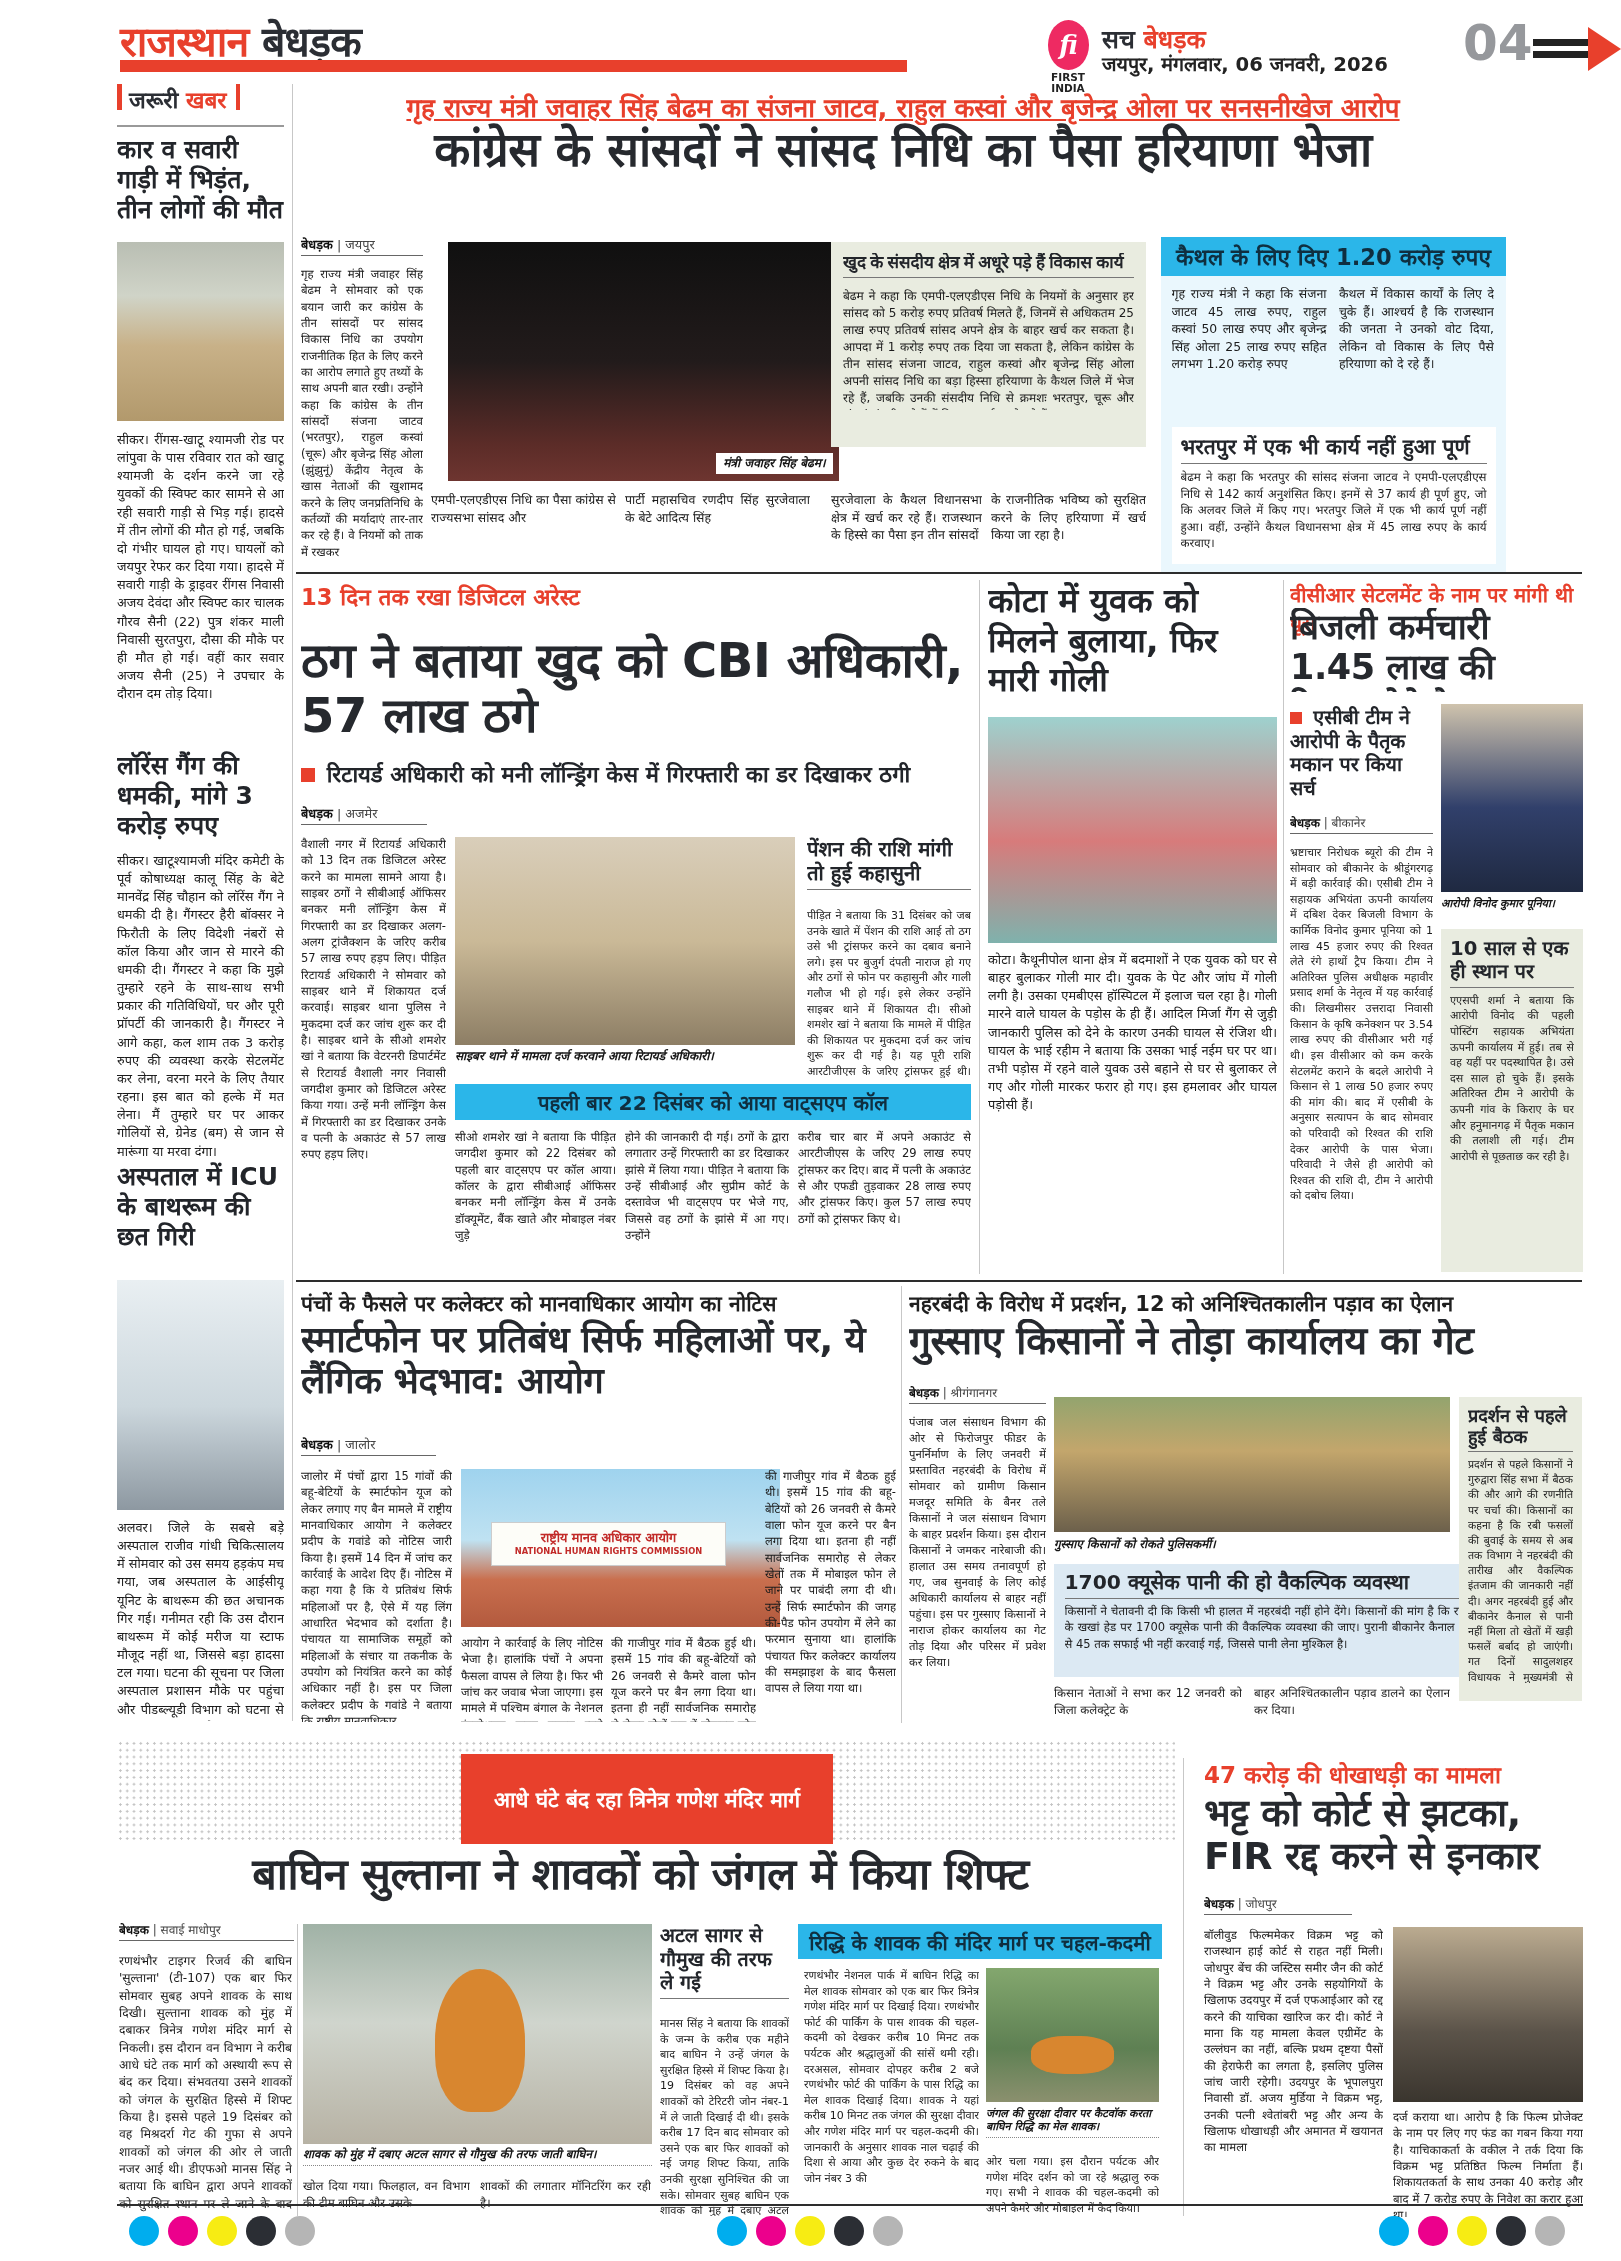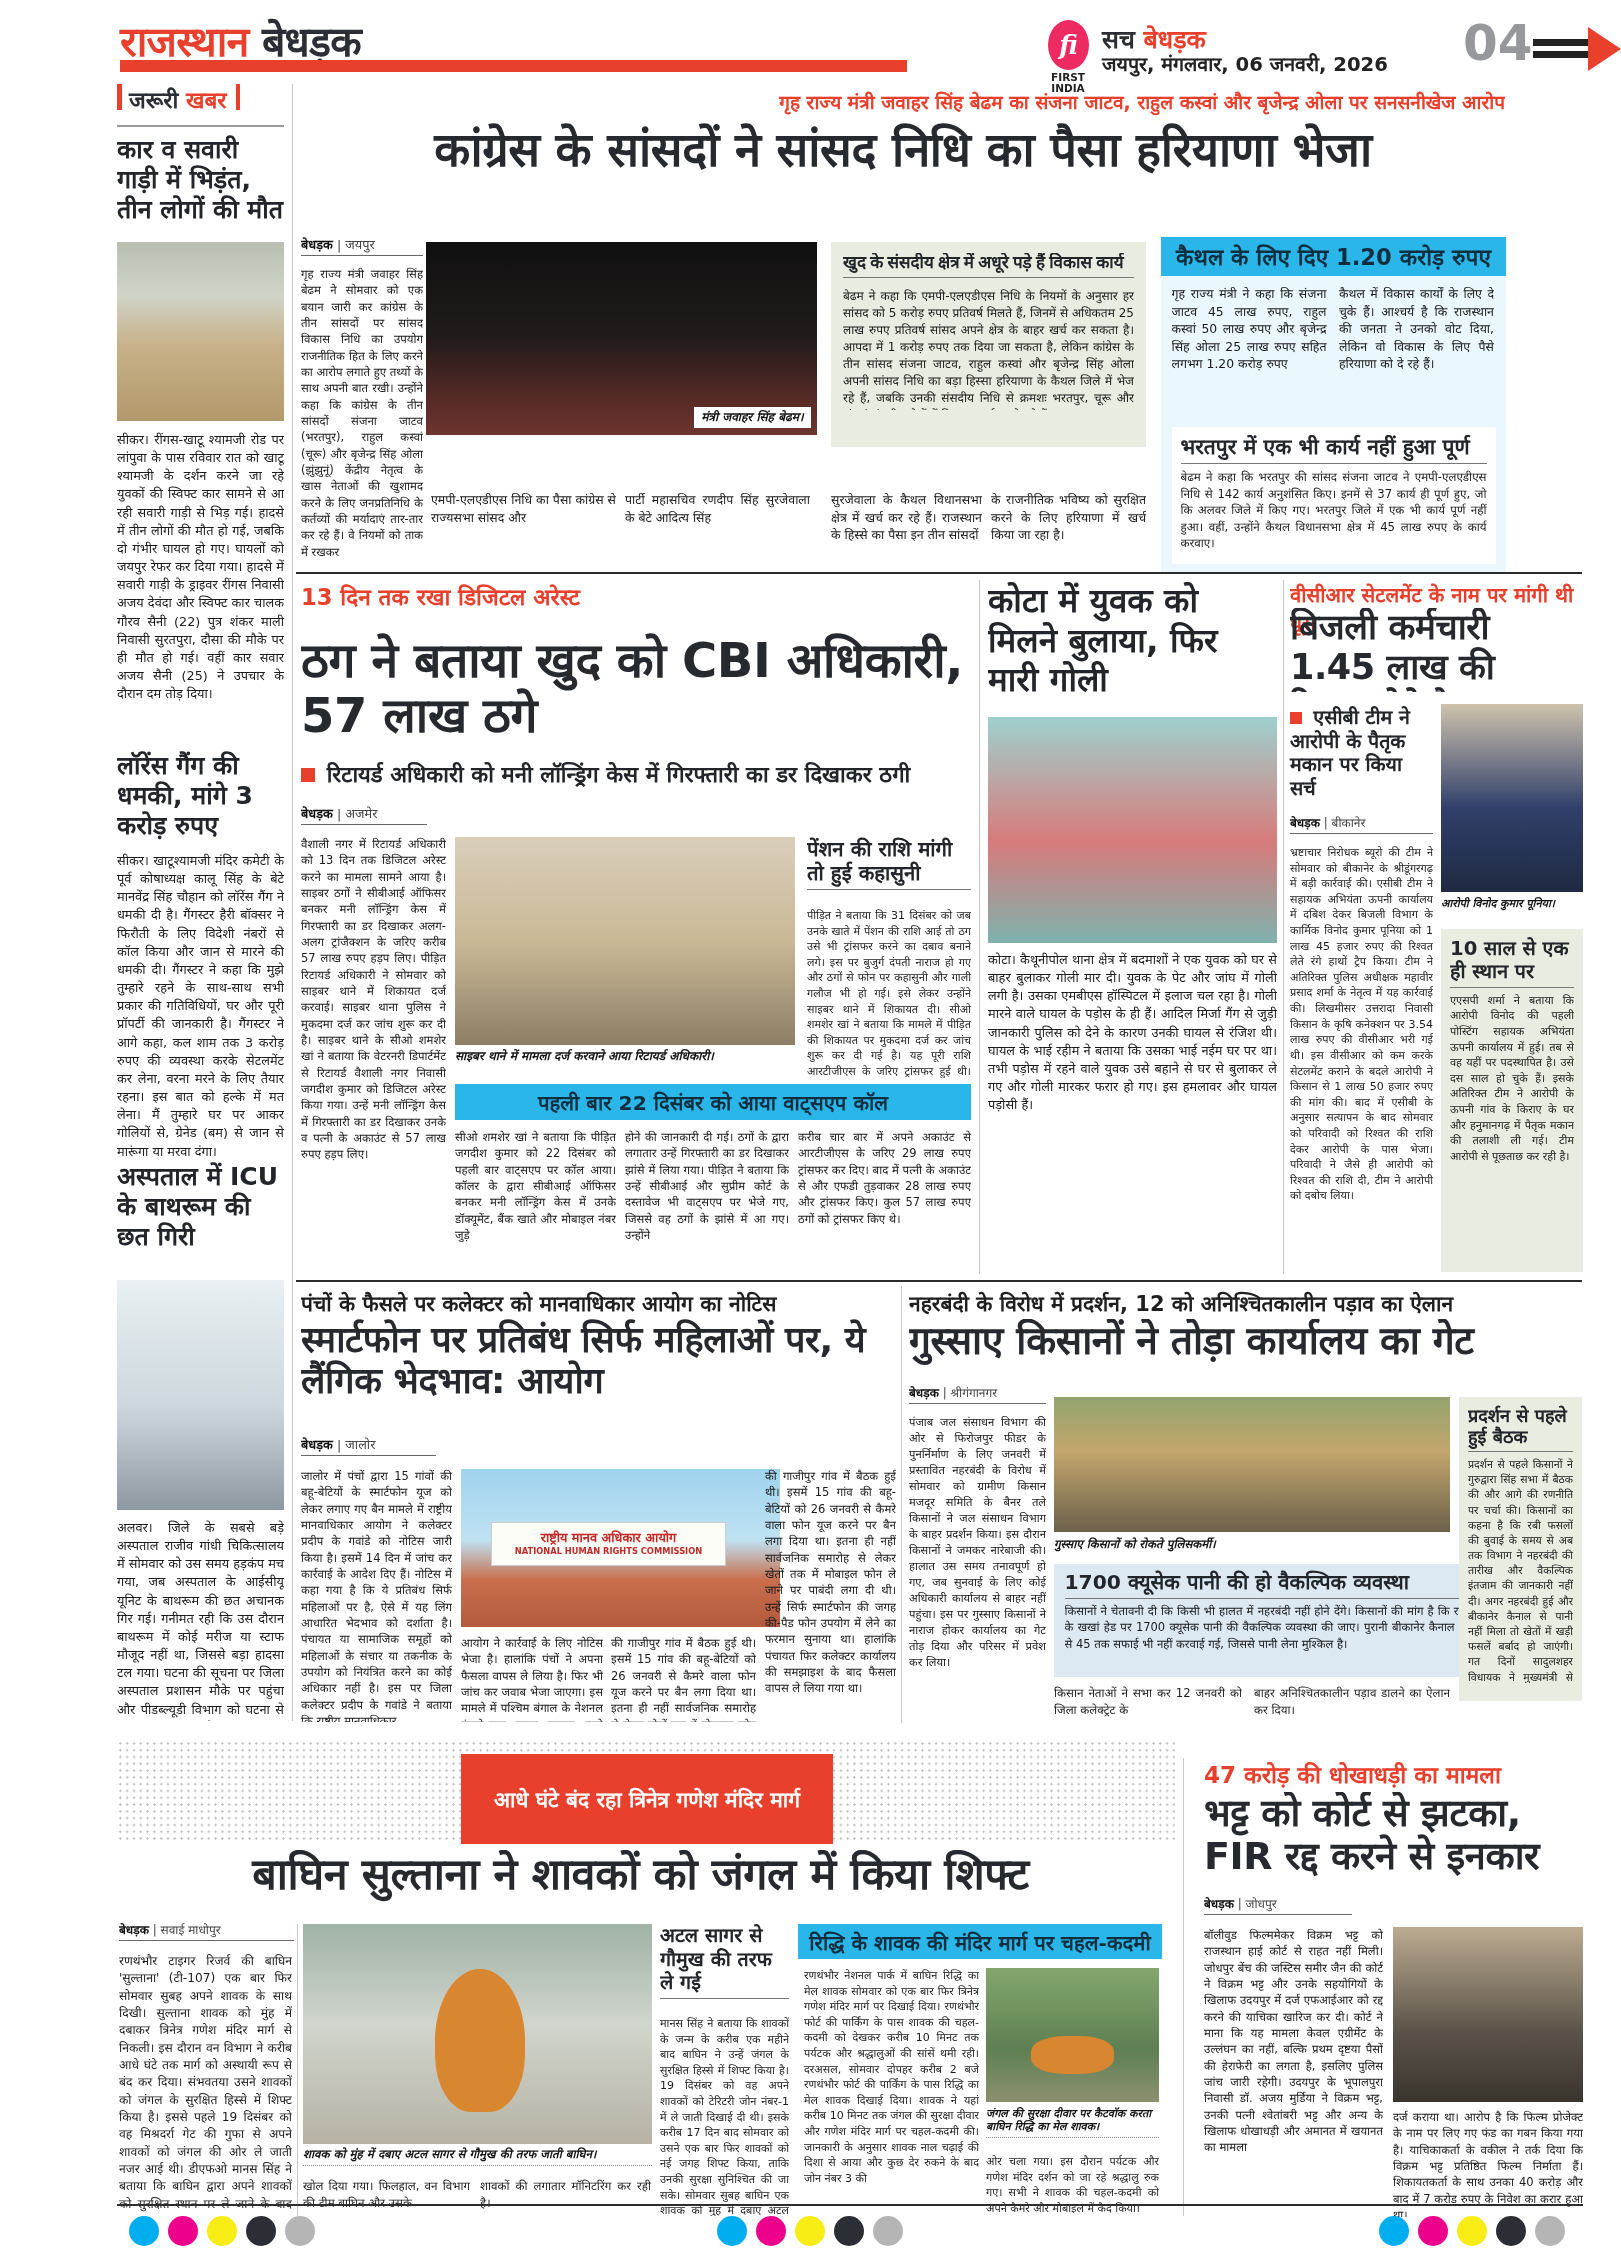--- a/index.html
+++ b/index.html
@@ -82,30 +82,30 @@
 
   <div class="abs btitle" style="left:117px;top:751px;width:167px;height:95px;font-size:25px;">लॉरेंस गैंग की धमकी, मांगे 3 करोड़ रुपए</div>
   <div class="abs jtx" style="left:117px;top:852px;width:167px;height:304px;font-size:12.8px;">सीकर। खाटूश्यामजी मंदिर कमेटी के पूर्व कोषाध्यक्ष कालू सिंह के बेटे मानवेंद्र सिंह चौहान को लॉरेंस गैंग ने धमकी दी है। गैंगस्टर हैरी बॉक्सर ने फिरौती के लिए विदेशी नंबरों से कॉल किया और जान से मारने की धमकी दी। गैंगस्टर ने कहा कि मुझे तुम्हारे रहने के साथ-साथ सभी प्रकार की गतिविधियों, घर और पूरी प्रॉपर्टी की जानकारी है। गैंगस्टर ने आगे कहा, कल शाम तक 3 करोड़ रुपए की व्यवस्था करके सेटलमेंट कर लेना, वरना मरने के लिए तैयार रहना। इस बात को हल्के में मत लेना। मैं तुम्हारे घर पर आकर गोलियों से, ग्रेनेड (बम) से जान से मारूंगा या मरवा दूंगा।</div>
 
   <div class="abs btitle" style="left:117px;top:1162px;width:167px;height:105px;font-size:25px;">अस्पताल में ICU के बाथरूम की छत गिरी</div>
   <div class="abs ph ph-icu" style="left:117px;top:1280px;width:167px;height:230px;"></div>
   <div class="abs jtx" style="left:117px;top:1519px;width:167px;height:202px;font-size:12.8px;">अलवर। जिले के सबसे बड़े अस्पताल राजीव गांधी चिकित्सालय में सोमवार को उस समय हड़कंप मच गया, जब अस्पताल के आईसीयू यूनिट के बाथरूम की छत अचानक गिर गई। गनीमत रही कि उस दौरान बाथरूम में कोई मरीज या स्टाफ मौजूद नहीं था, जिससे बड़ा हादसा टल गया। घटना की सूचना पर जिला अस्पताल प्रशासन मौके पर पहुंचा और पीडब्ल्यूडी विभाग को घटना से अवगत कराया। इसके बाद अस्पताल प्रशासन ने सभी मरीजों को दूसरे आईसीयू यूनिट में सुरक्षित रूप से शिफ्ट किया।</div>
 
   <div class="abs vline" style="left:292px;top:84px;height:1637px;"></div>
 
-  <div class="abs kick" style="left:301px;top:89px;width:1204px;font-size:19px;text-align:right;">गृह राज्य मंत्री जवाहर सिंह बेढम का संजना जाटव, राहुल कस्वां और बृजेन्द्र ओला पर सनसनीखेज आरोप</div>
+  <div class="abs kick" style="left:301px;top:89px;width:1204px;font-size:26px;text-align:center;text-decoration:underline;">गृह राज्य मंत्री जवाहर सिंह बेढम का संजना जाटव, राहुल कस्वां और बृजेन्द्र ओला पर सनसनीखेज आरोप</div>
   <div class="abs hl" style="left:301px;top:123px;width:1204px;height:92px;font-size:47px;text-align:center;">कांग्रेस के सांसदों ने सांसद निधि का पैसा हरियाणा भेजा</div>
 
   <div class="abs byl" style="left:301px;top:235px;width:122px;">
     <b>बेधड़क</b>
     <span class="loc"><span>|</span> <span>जयपुर</span></span>
   </div>
   <div class="abs jtx" style="left:301px;top:266px;width:122px;height:303px;font-size:11.5px;">गृह राज्य मंत्री जवाहर सिंह बेढम ने सोमवार को एक बयान जारी कर कांग्रेस के तीन सांसदों पर सांसद विकास निधि का उपयोग राजनीतिक हित के लिए करने का आरोप लगाते हुए तथ्यों के साथ अपनी बात रखी। उन्होंने कहा कि कांग्रेस के तीन सांसदों संजना जाटव (भरतपुर), राहुल कस्वां (चूरू) और बृजेन्द्र सिंह ओला (झुंझुनूं) केंद्रीय नेतृत्व के खास नेताओं की खुशामद करने के लिए जनप्रतिनिधि के कर्तव्यों की मर्यादाएं तार-तार कर रहे हैं। वे नियमों को ताक में रखकर</div>
 
-  <div class="abs ph ph-min" style="left:426px;top:242px;width:391px;height:193px;">
+  <div class="abs ph ph-min" style="left:448px;top:242px;width:391px;height:239px;">
     <div style="position:absolute;right:6px;bottom:7.5px;background:#fff;padding:3px 7.5px;">
       <span class="cap" style="font-size:12px;">मंत्री जवाहर सिंह बेढम।</span>
     </div>
   </div>
 
   <div class="abs jtx" style="left:431px;top:491px;width:185px;height:78px;font-size:12.4px;">एमपी-एलएडीएस निधि का पैसा कांग्रेस से राज्यसभा सांसद और</div>
   <div class="abs jtx" style="left:625px;top:491px;width:185px;height:78px;font-size:12.4px;">पार्टी महासचिव रणदीप सिंह सुरजेवाला के बेटे आदित्य सिंह</div>
   <div class="abs jtx" style="left:831px;top:491px;width:151px;height:78px;font-size:12.4px;">सुरजेवाला के कैथल विधानसभा क्षेत्र में खर्च कर रहे हैं। राजस्थान के हिस्से का पैसा इन तीन सांसदों</div>
   <div class="abs jtx" style="left:991px;top:491px;width:155px;height:78px;font-size:12.4px;">के राजनीतिक भविष्य को सुरक्षित करने के लिए हरियाणा में खर्च किया जा रहा है।</div>
 

